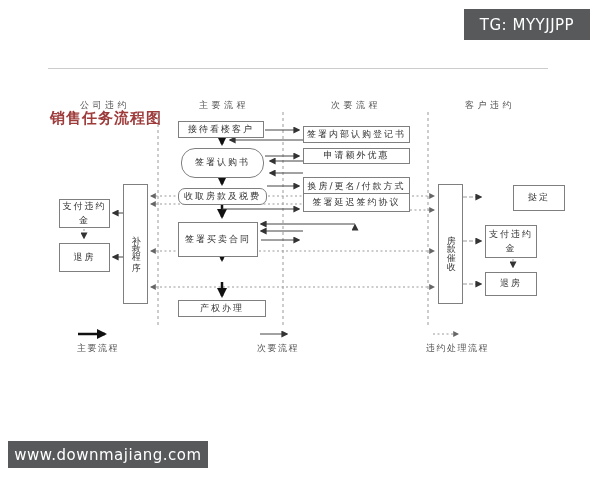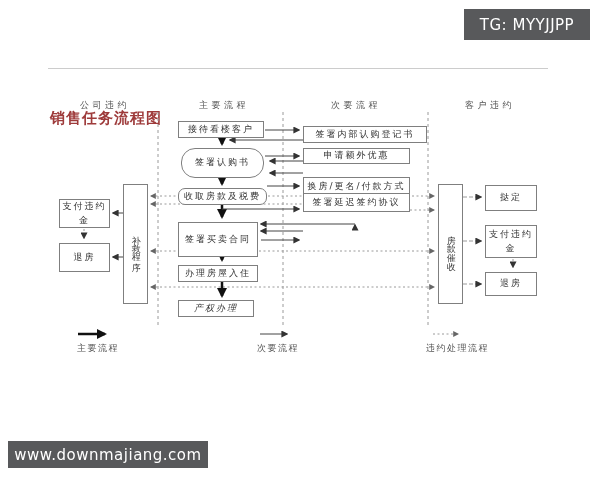--- a/index.html
+++ b/index.html
@@ -117,34 +117,33 @@
 
     <line class="ln-main" x1="78" y1="334" x2="105" y2="334" marker-end="url(#ah-main)"></line>
     <line class="ln-thin" x1="260" y1="334" x2="287" y2="334" marker-end="url(#ah-thin)"></line>
     <line class="ln-dot" x1="433" y1="334" x2="458" y2="334" marker-end="url(#ah-gray)"></line>
   </svg>
 
   <div class="box" style="left:178px; top:121px; width:86px; height:17px;">接待看楼客户</div>
   <div class="box" style="left:181px; top:148px; width:83px; height:30px;border-radius:14px;">签署认购书</div>
   <div class="box" style="left:178px; top:188px; width:89px; height:17px;border-radius:7px;">收取房款及税费</div>
   <div class="box" style="left:178px; top:222px; width:80px; height:35px;">签署买卖合同</div>
-  <div class="box" style="left:178px; top:265px; width:80px; height:17px;">办理房屋入住</div>
-  <div class="box" style="left:178px; top:300px; width:76px; height:17px;font-style:italic;">产权办理</div>
+  <div class="box" style="left:178px; top:300px; width:88px; height:17px;">产权办理</div>
 
-  <div class="box" style="left:303px; top:126px; width:124px; height:17px;">签署内部认购登记书</div>
+  <div class="box" style="left:303px; top:126px; width:107px; height:17px;">签署内部认购登记书</div>
   <div class="box" style="left:303px; top:148px; width:107px; height:16px;">申请额外优惠</div>
   <div class="box" style="left:303px; top:177px; width:107px; height:19px;">换房/更名/付款方式</div>
   <div class="box" style="left:303px; top:193px; width:107px; height:19px;">签署延迟签约协议</div>
 
   <div class="box vbox" style="left:123px; top:184px; width:25px; height:120px;">补救程序</div>
   <div class="box" style="left:59px; top:199px; width:51px; height:29px;">支付违约金</div>
   <div class="box" style="left:59px; top:243px; width:51px; height:29px;">退房</div>
 
   <div class="box vbox" style="left:438px; top:184px; width:25px; height:120px;">房款催收</div>
-  <div class="box" style="left:485px; top:185px; width:52px; height:26px;">挞定</div>
+  <div class="box" style="left:513px; top:185px; width:52px; height:26px;">挞定</div>
   <div class="box" style="left:485px; top:225px; width:52px; height:33px;">支付违约金</div>
   <div class="box" style="left:485px; top:272px; width:52px; height:24px;">退房</div>
 
   <div class="legend-label" style="left:77px">主要流程</div>
   <div class="legend-label" style="left:257px">次要流程</div>
   <div class="legend-label" style="left:426px">违约处理流程</div>
 
 </div>
 
 </body></html>

